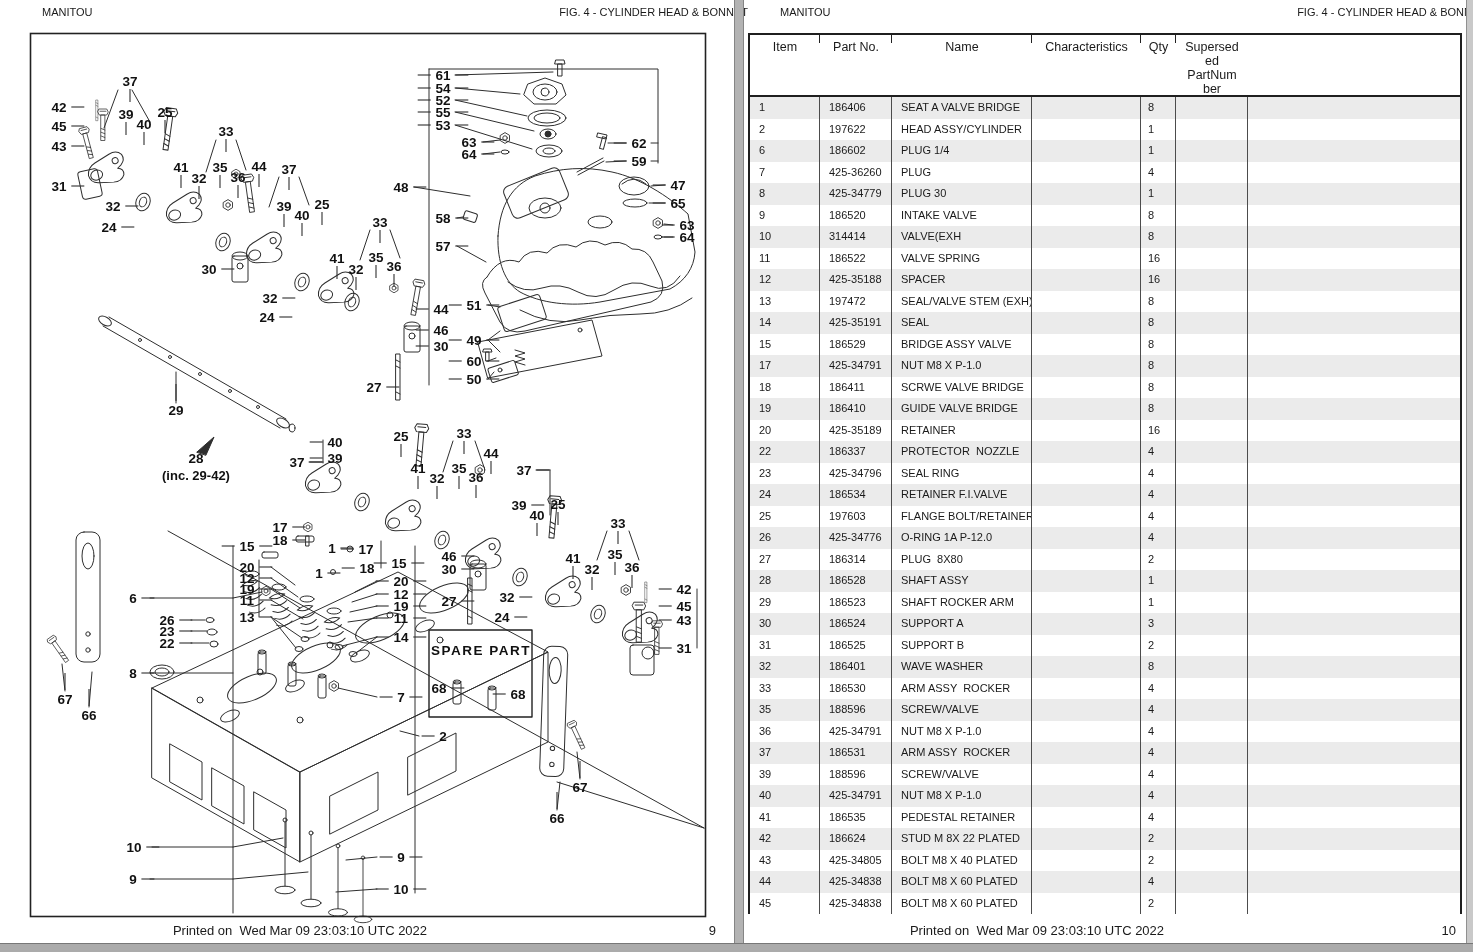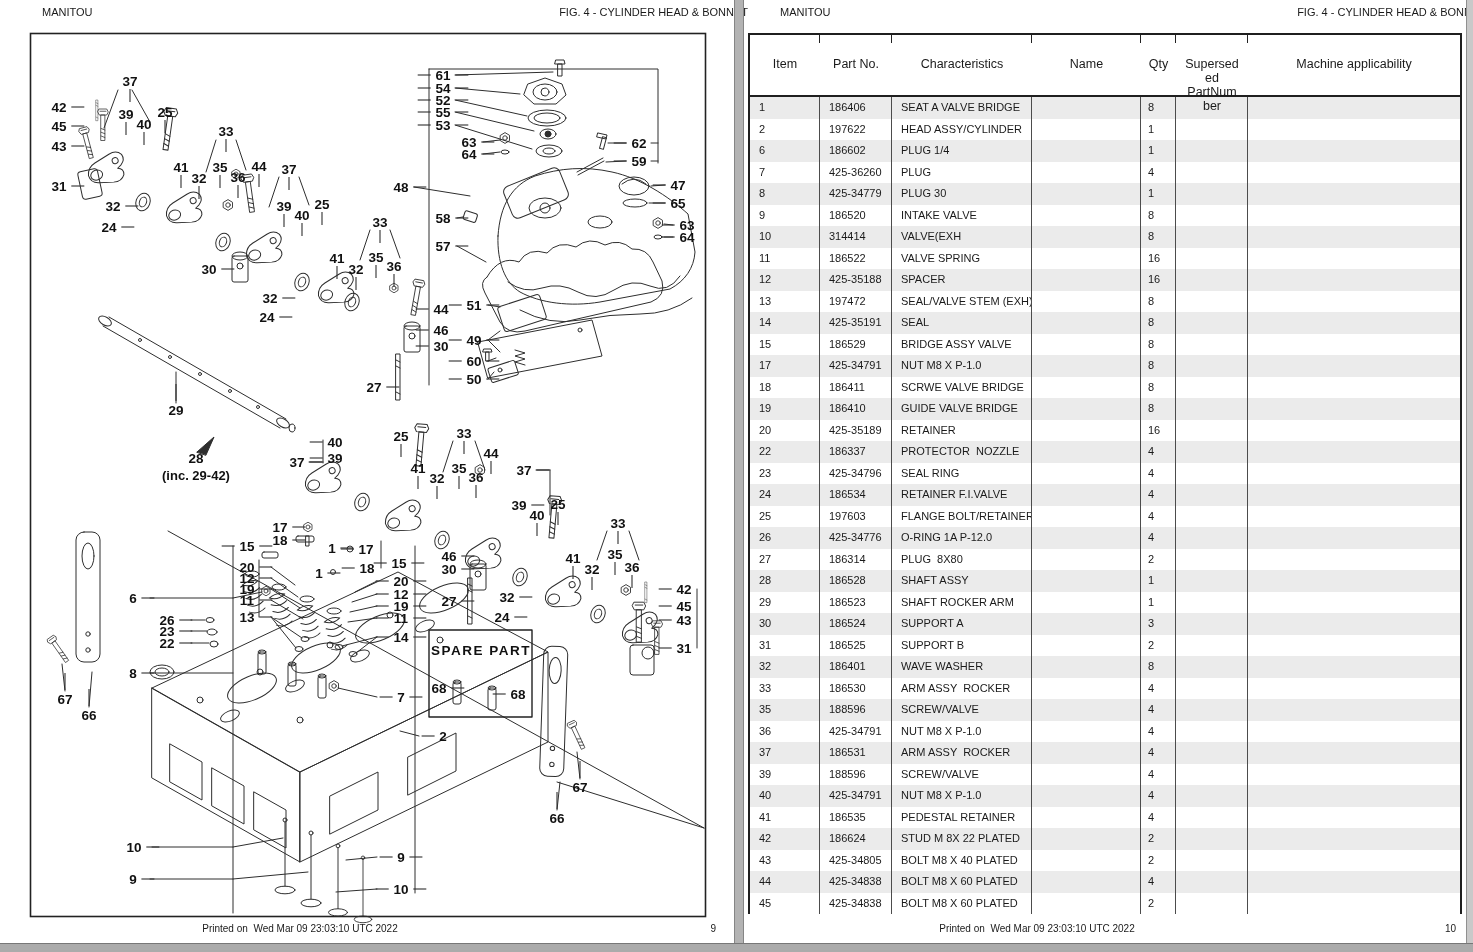--- a/index.html
+++ b/index.html
@@ -6,36 +6,36 @@
   body{position:relative;width:1473px;height:952px;overflow:hidden;
        font-family:"Liberation Sans",sans-serif;color:#1a1a1a;}
   .abs{position:absolute;}
   
   #v-divider{left:734px;top:0;width:10px;height:943px;background:#b3b3b3;
              border-left:1px solid #858585;border-right:1px solid #858585;box-sizing:border-box;}
   #h-bottombar{left:0;top:943px;width:1473px;height:9px;background:#ababab;border-top:1px solid #777;box-sizing:border-box;}
   #r-strip{left:1466px;top:0;width:7px;height:943px;background:#c9c9c9;border-left:1px solid #909090;box-sizing:border-box;}
   
   .pg-h{top:6px;font-size:11px;white-space:pre;margin-left:28px;}
-  .pg-f{top:923px;font-size:10px;white-space:pre;}
+  .pg-f{top:923px;font-size:13px;white-space:pre;}
   #lp-head-l{left:14px;}
   #lp-head-r{left:380px;width:340px;text-align:right;}
   #rp-head-l{left:752px;}
   #rp-head-r{left:1118px;width:340px;text-align:right;}
   #lp-foot{left:140px;width:320px;text-align:center;}
   #rp-foot{left:877px;width:320px;text-align:center;}
   #lp-num{left:688px;width:28px;text-align:right;}
   #rp-num{left:1428px;width:28px;text-align:right;}
   
   #fig-svg{left:0px;top:0px;width:734px;height:944px;}
   
   #ptable{left:748px;top:33px;width:714px;height:881px;border:2px solid #1f1f1f;box-sizing:border-box;background:#fff;}
   .tgrid{display:grid;grid-template-columns:70px 72px 140px 109px 35px 72px auto;}
   #thead{height:60px;border-bottom:2px solid #1f1f1f;}
-  .th{position:relative;text-align:center;font-size:12.5px;line-height:14px;padding-top:22px;
+  .th{position:relative;text-align:center;font-size:12.5px;line-height:14px;padding-top:5px;
       white-space:pre-line;box-sizing:border-box;}
   .th + .th::before{content:"";position:absolute;left:-1px;top:0;height:8px;border-left:1px solid #222;}
   .trow{height:21.5px;}
   .td{font-size:11px;line-height:21.5px;white-space:pre;overflow:hidden;box-sizing:border-box;
       border-right:1px solid #4c4c4c;}
   .td:last-child{border-right:none;}
   .td.c0,.td.c1,.td.c2{padding-left:9px;}
   .td.c3{padding-left:6px;}
   .td.c4{padding-left:7px;}
   .td.c5,.td.c6{padding-left:6px;}
@@ -630,28 +630,27 @@
 <div class="abs pg-f" id="lp-foot">Printed on  Wed Mar 09 23:03:10 UTC 2022</div>
 <div class="abs pg-f" id="lp-num">9</div>
 
 <div class="abs pg-h" id="rp-head-l">MANITOU</div>
 <div class="abs pg-h" id="rp-head-r">FIG. 4 - CYLINDER HEAD &amp; BONNET</div>
 
 <div class="abs" id="ptable">
   <div class="tgrid" id="thead">
       <div class="th">Item</div>
       <div class="th">Part No.</div>
+      <div class="th">Name</div>
       <div class="th">Characteristics</div>
-      <div class="th">Name</div>
       <div class="th">Qty</div>
       <div class="th">Supersed
 ed
 PartNum
 ber</div>
-      <div class="th">Machine applicability</div>
     </div>
   <div id="tbody">
       <div class="tgrid trow" style="background: rgb(235, 235, 235);">
         <div class="td c0">1</div>
         <div class="td c1">186406</div>
         <div class="td c2">SEAT A VALVE BRIDGE</div>
         <div class="td c3"></div>
         <div class="td c4">8</div>
         <div class="td c5"></div>
         <div class="td c6"></div>

